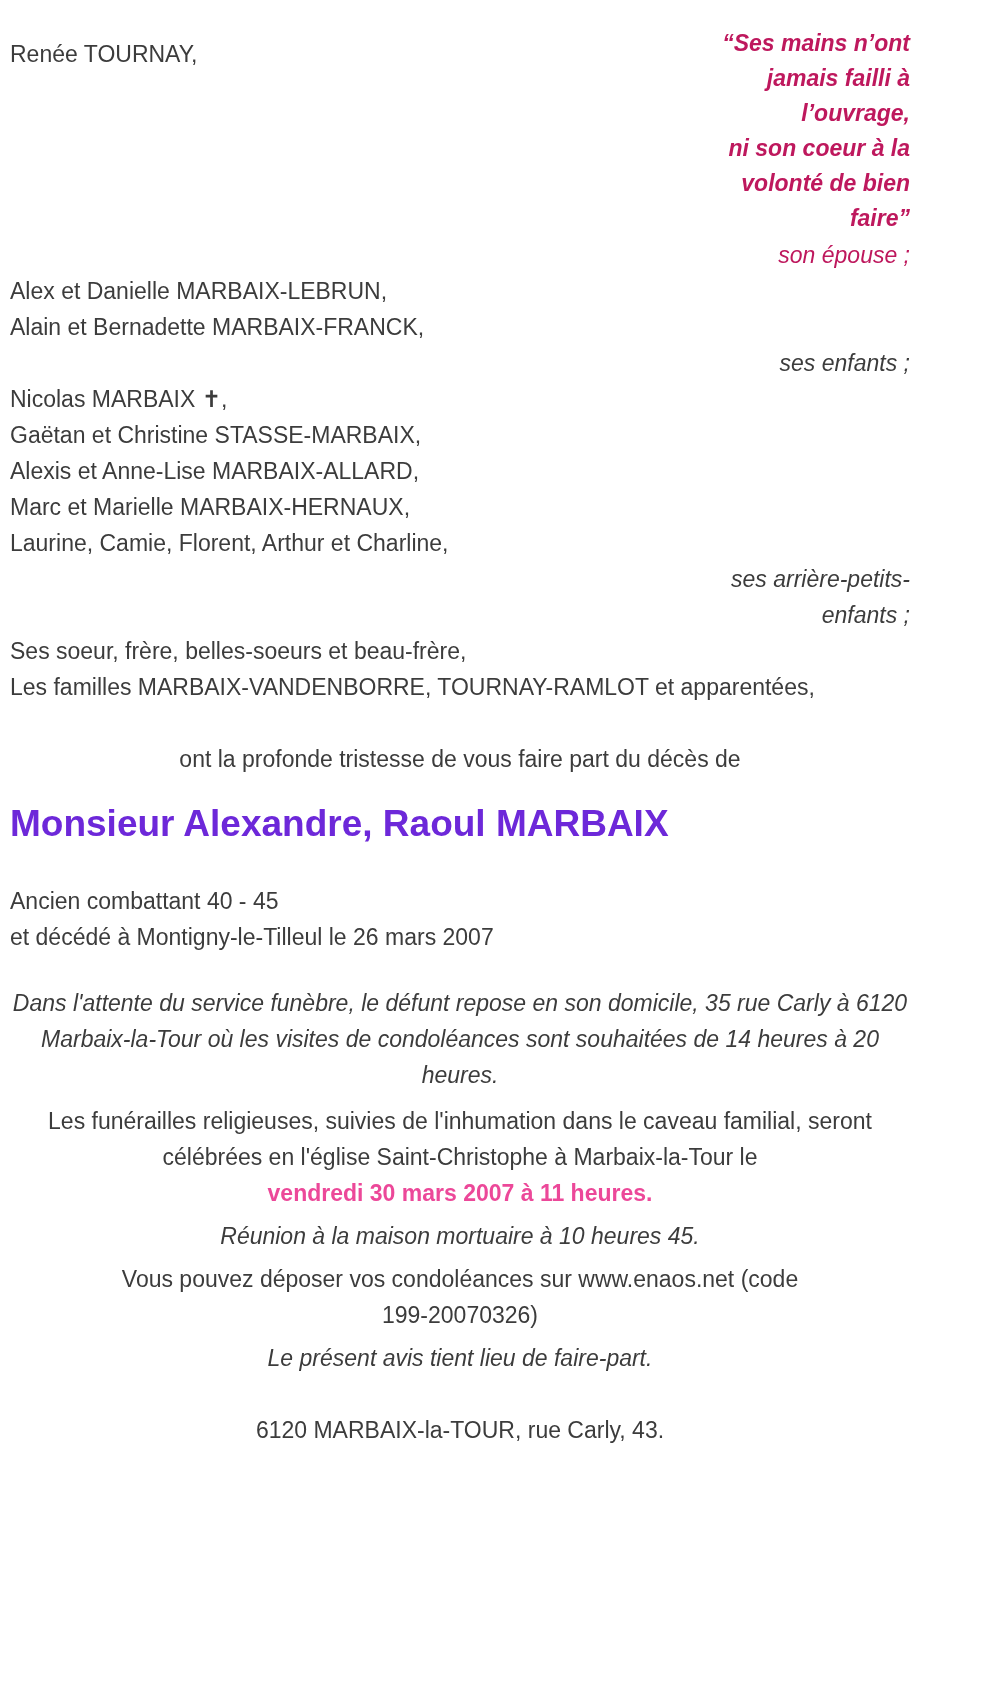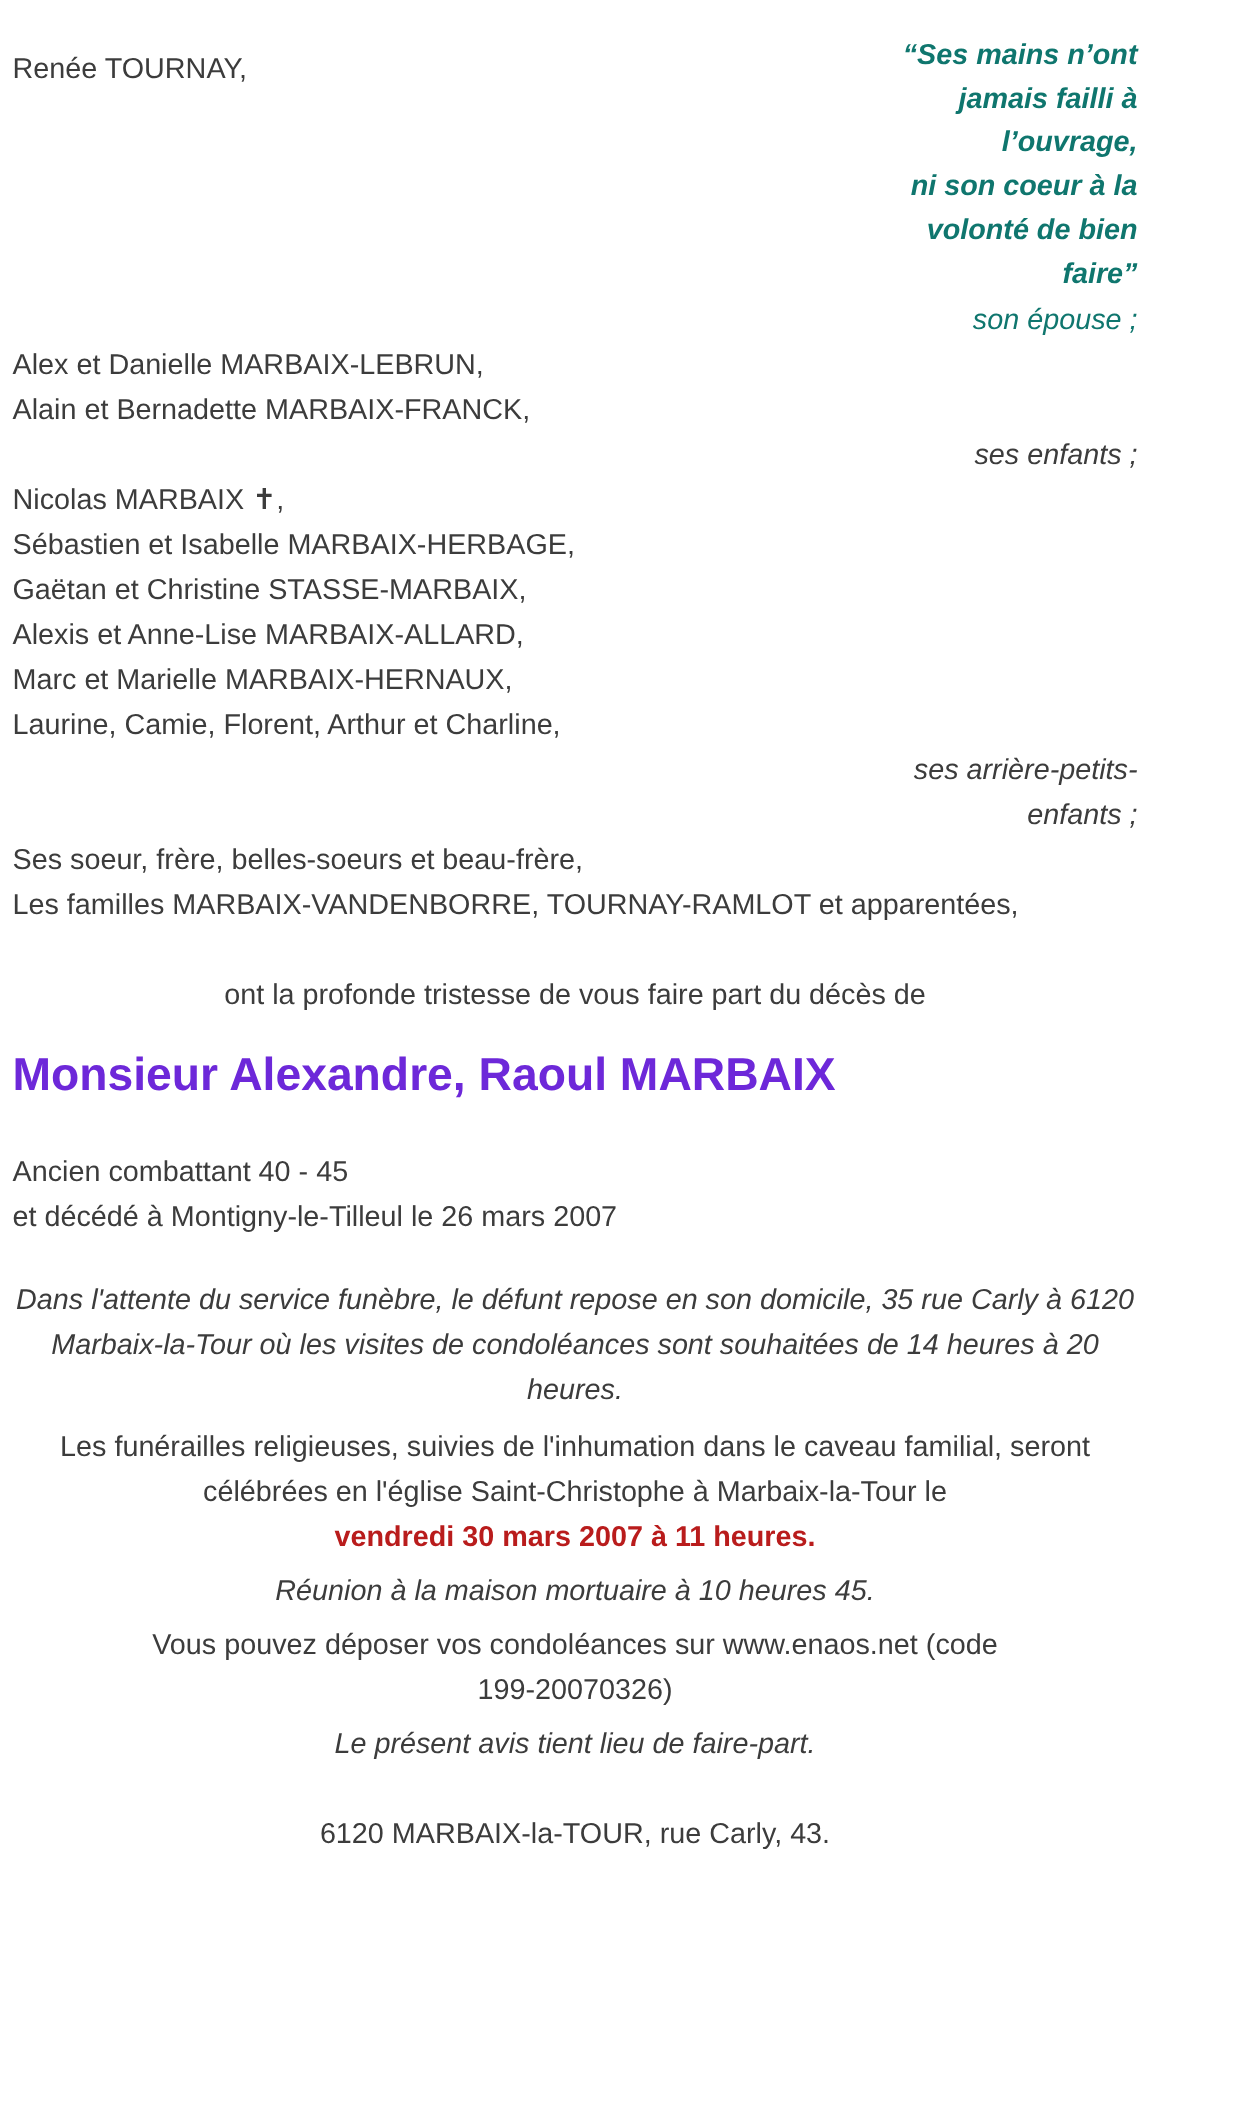--- a/index.html
+++ b/index.html
@@ -28,21 +28,21 @@
   }
   .spouse {
     margin-top: 10px;
     white-space: nowrap;
   }
   .quote {
     text-align: right;
     font-weight: bold;
     font-style: italic;
     line-height: 35px;
-    color: #0f766e;
+    color: #be185d;
   }
   .quote .attribution {
     font-weight: normal;
     margin-top: 2px;
   }
   .line { min-height: 36px; }
   .right { text-align: right; }
   .italic { font-style: italic; }
   p { margin: 0; text-align: center; }
   .intro { margin-top: 36px; }
@@ -51,21 +51,21 @@
     font-size: 37px;
     line-height: 46px;
     font-weight: 700;
     color: #6d28d9;
   }
   .repose { margin-top: 30px; }
   .funeral { margin-top: 10px; }
   .funeral-date {
     display: block;
     font-weight: 700;
-    color: #b91c1c;
+    color: #ec4899;
   }
   .reunion { margin-top: 7px; }
   .condolences { margin-top: 7px; }
   .condolences .block { display: block; }
   .notice { margin-top: 7px; }
   .address { margin-top: 36px; }
 </style>
 </head>
 <body>
 
@@ -82,21 +82,20 @@
       <div class="q">faire”</div>
       <div class="attribution">son épouse ;</div>
     </div>
   </div>
 
   <div class="line">Alex et Danielle MARBAIX-LEBRUN,</div>
   <div class="line">Alain et Bernadette MARBAIX-FRANCK,</div>
   <div class="line right italic">ses enfants ;</div>
 
   <div class="line">Nicolas MARBAIX ✝,</div>
-  <div class="line">Sébastien et Isabelle MARBAIX-HERBAGE,</div>
   <div class="line">Gaëtan et Christine STASSE-MARBAIX,</div>
   <div class="line">Alexis et Anne-Lise MARBAIX-ALLARD,</div>
   <div class="line">Marc et Marielle MARBAIX-HERNAUX,</div>
 
   <div class="line">Laurine, Camie, Florent, Arthur et Charline,</div>
   <div class="line right italic">ses arrière-petits-</div>
   <div class="line right italic">enfants ;</div>
 
   <div class="line">Ses soeur, frère, belles-soeurs et beau-frère,</div>
   <div class="line">Les familles MARBAIX-VANDENBORRE, TOURNAY-RAMLOT et apparentées,</div>

